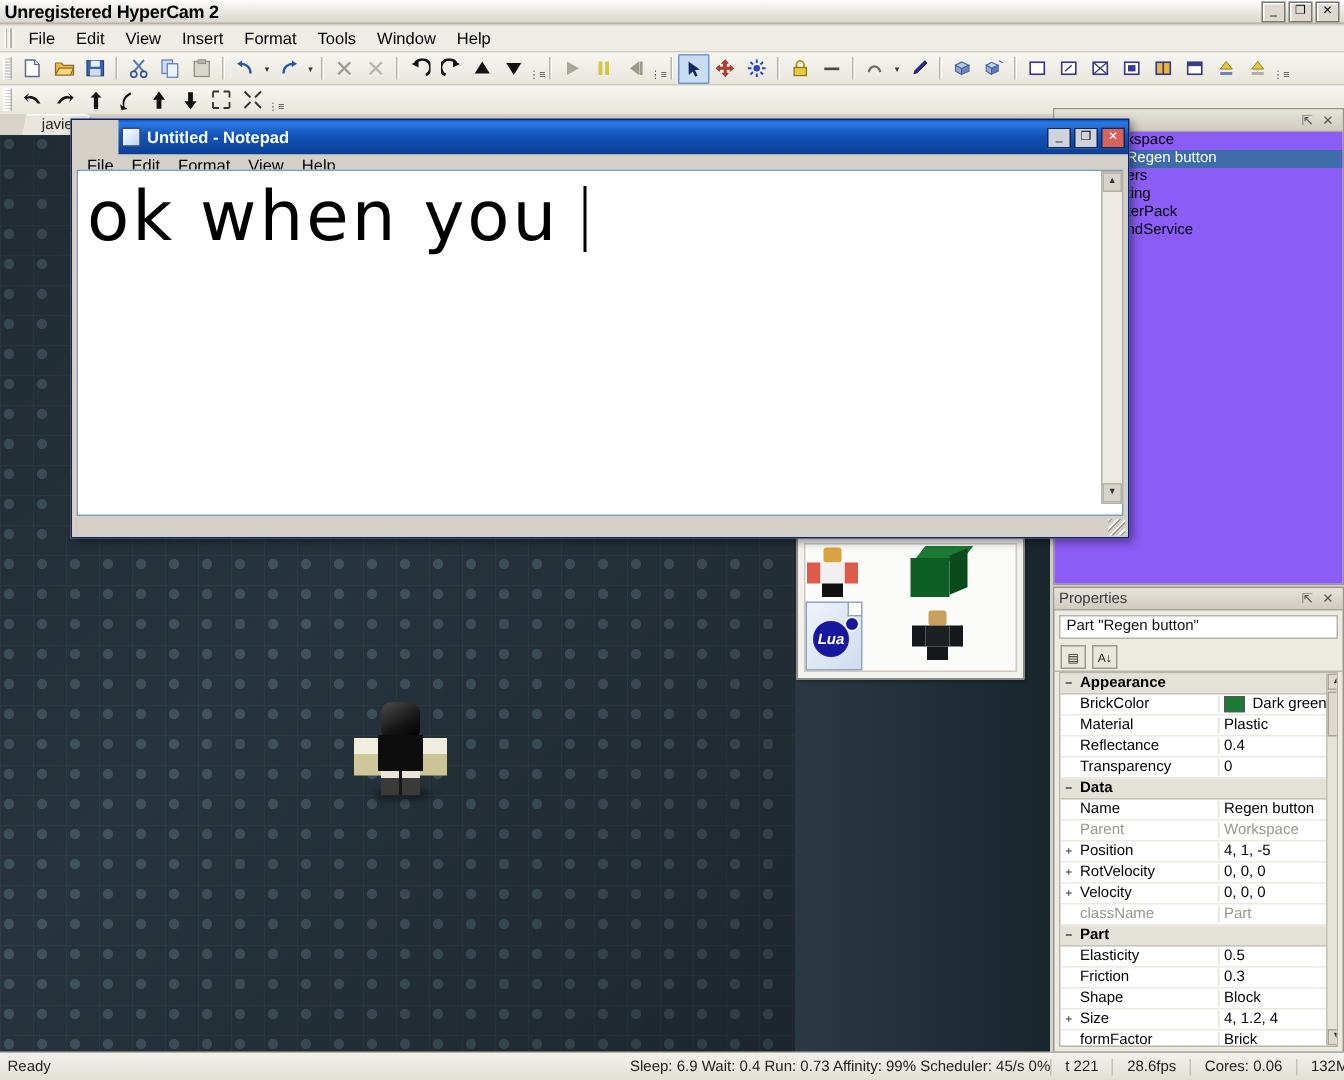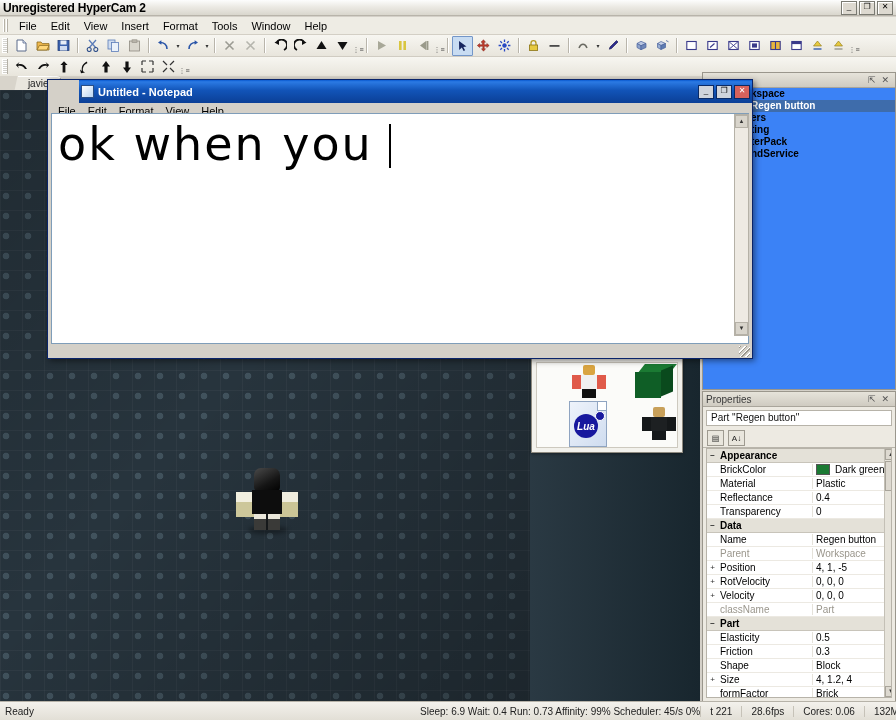--- a/index.html
+++ b/index.html
@@ -112,21 +112,21 @@
 
   
   .toolbox{
     position:absolute;left:531px;top:357px;width:152px;height:96px;
     background:#f2f1ec;border:1px solid #8e8a80;
     box-shadow:0 1px 3px rgba(0,0,0,.4);
     box-sizing:border-box;padding:4px;
   }
   .tb-inner{width:100%;height:100%;background:#fbfbf9;border:1px solid #cdc9bf;
     display:grid;grid-template-columns:1fr 1fr;grid-template-rows:1fr 1fr;box-sizing:border-box;}
-  .tb-cell{display:flex;align-items:center;justify-content:flex-end;position:relative;}
+  .tb-cell{display:flex;align-items:center;justify-content:flex-start;position:relative;}
 
   .mini-char{position:relative;width:36px;height:34px;}
   .mc-head{position:absolute;left:12px;top:0;width:12px;height:10px;background:#d9a441;border-radius:2px;}
   .mc-torso{position:absolute;left:10px;top:10px;width:16px;height:14px;background:#111;}
   .mc-arml{position:absolute;left:1px;top:10px;width:9px;height:14px;}
   .mc-armr{position:absolute;left:26px;top:10px;width:9px;height:14px;}
   .mc-legs{position:absolute;left:11px;top:24px;width:14px;height:9px;background:#111;}
 
   .green-cube{position:relative;width:42px;height:36px;}
   .gc-top{position:absolute;left:6px;top:0;width:32px;height:10px;background:#1b7a33;
@@ -151,21 +151,21 @@
     position:absolute;left:702px;top:72px;width:194px;height:318px;
     background:#edeae2;border:1px solid #9a968c;box-sizing:border-box;
   }
   .panel-hdr{
     height:14px;display:flex;align-items:center;
     background:linear-gradient(to bottom,#e6e3da,#cfcbc1);
     border-bottom:1px solid #a9a59b;padding:0 3px;
   }
   .panel-hdr .ptitle{font-size:10px;color:#3a3a3a;flex:1;white-space:nowrap;overflow:hidden;}
   .panel-hdr .picon{font-size:9px;color:#555;padding:0 3px;}
-  .exp-body{position:absolute;left:0;top:15px;right:0;bottom:0;background:#3b82f6;overflow:hidden;font-weight:bold;}
+  .exp-body{position:absolute;left:0;top:15px;right:0;bottom:0;background:#8b5cf6;overflow:hidden;}
   .exp-item{height:12px;line-height:12px;font-size:10px;color:#000;padding-left:48px;white-space:nowrap;}
   .exp-item.sel{background:#3e6cab;color:#fff;}
 
   
   .props{
     position:absolute;left:702px;top:391px;width:194px;height:311px;
     background:#edeae2;border:1px solid #9a968c;box-sizing:border-box;
   }
   .props-target{
     margin:3px;height:14px;line-height:14px;background:#fff;border:1px solid #b7b3a9;

